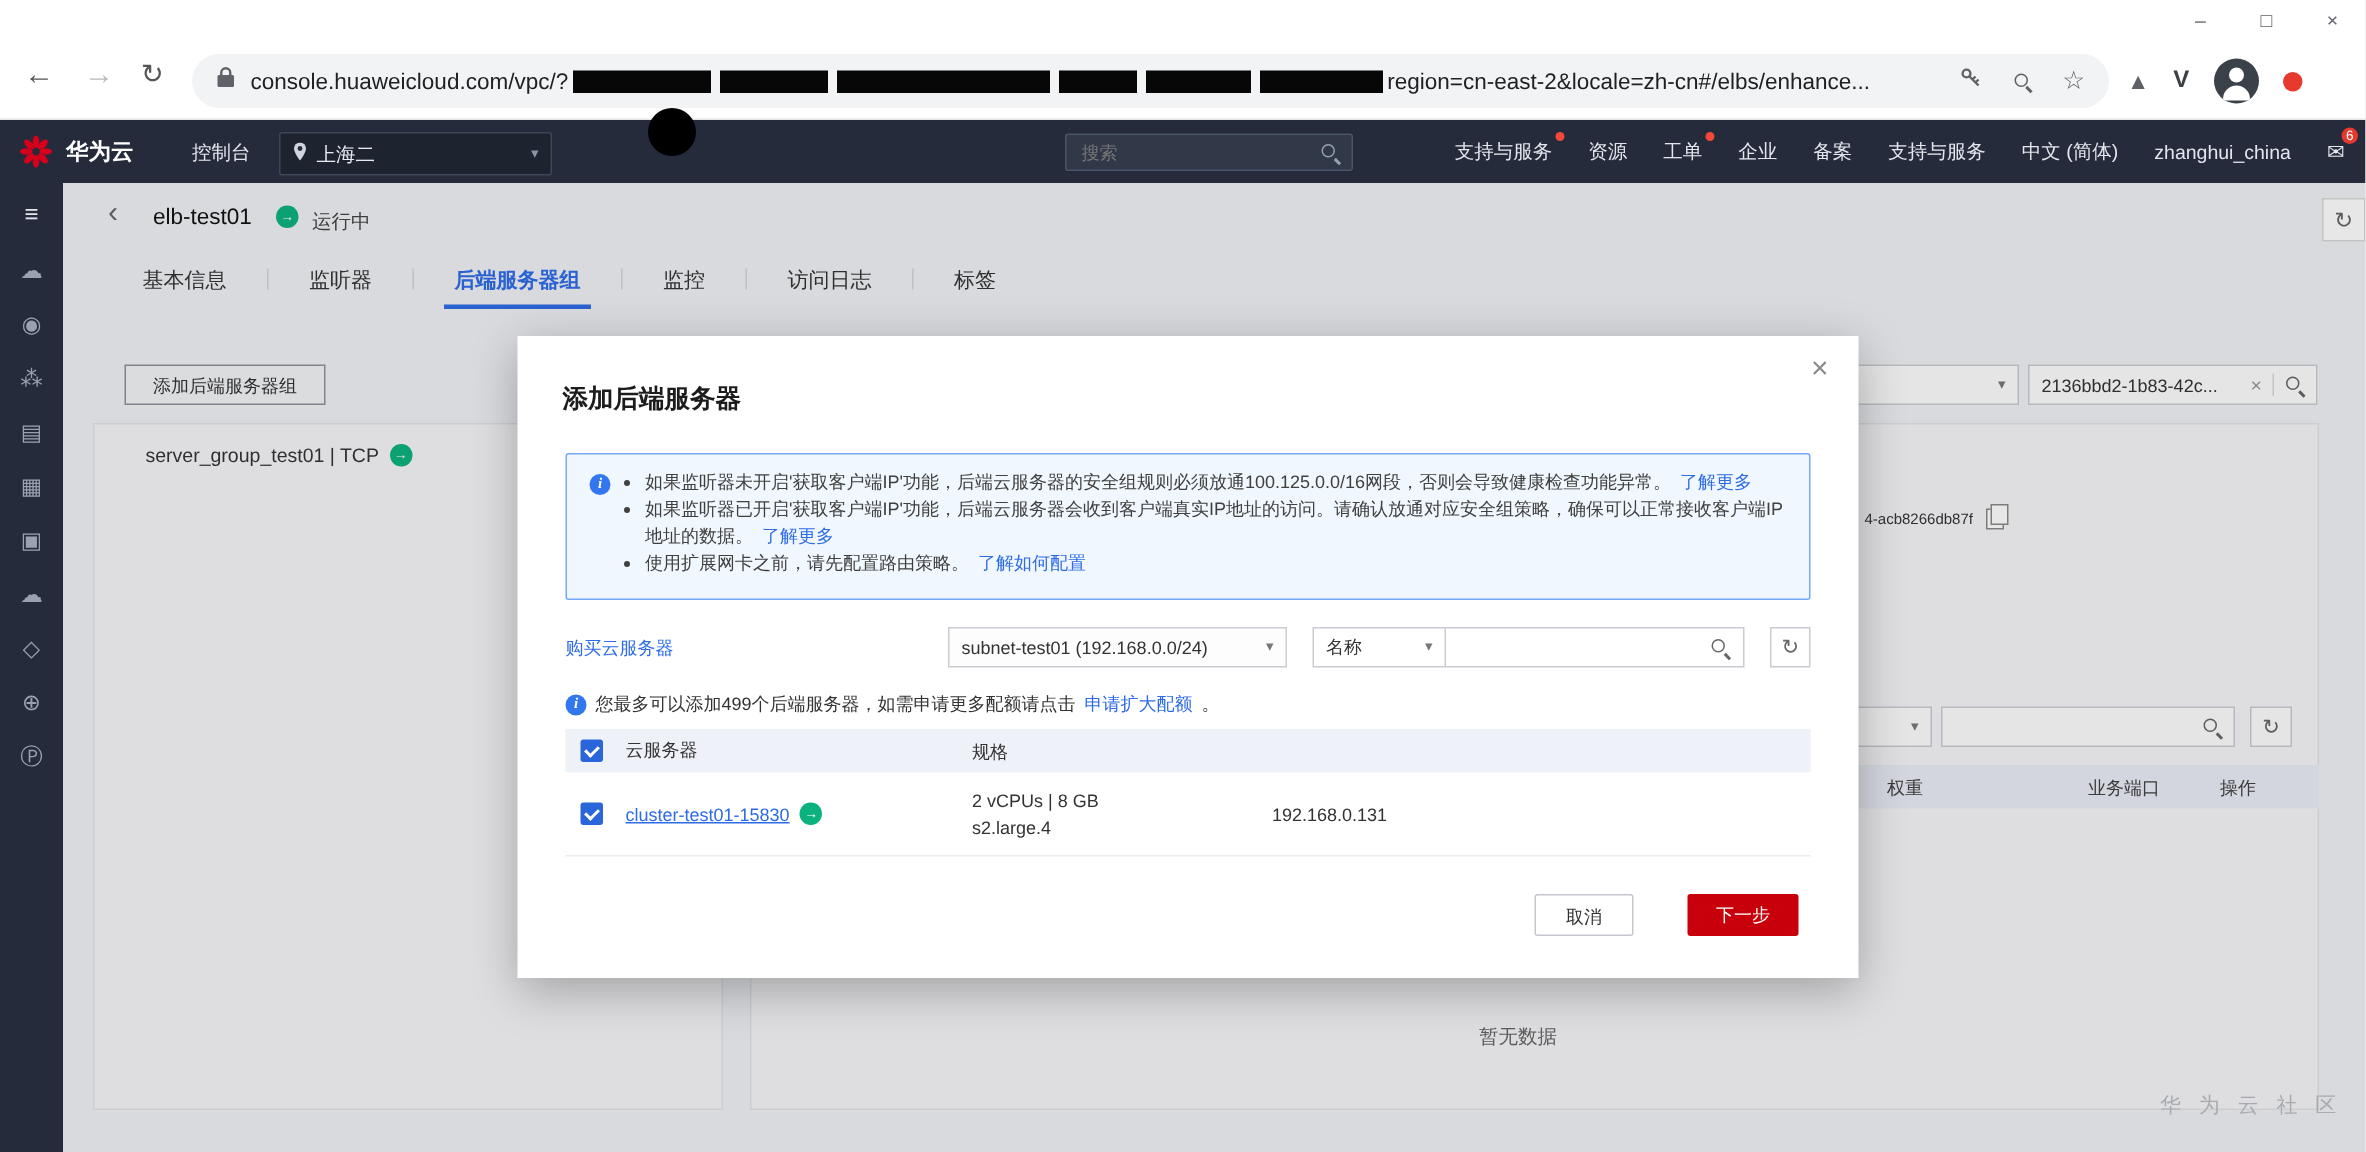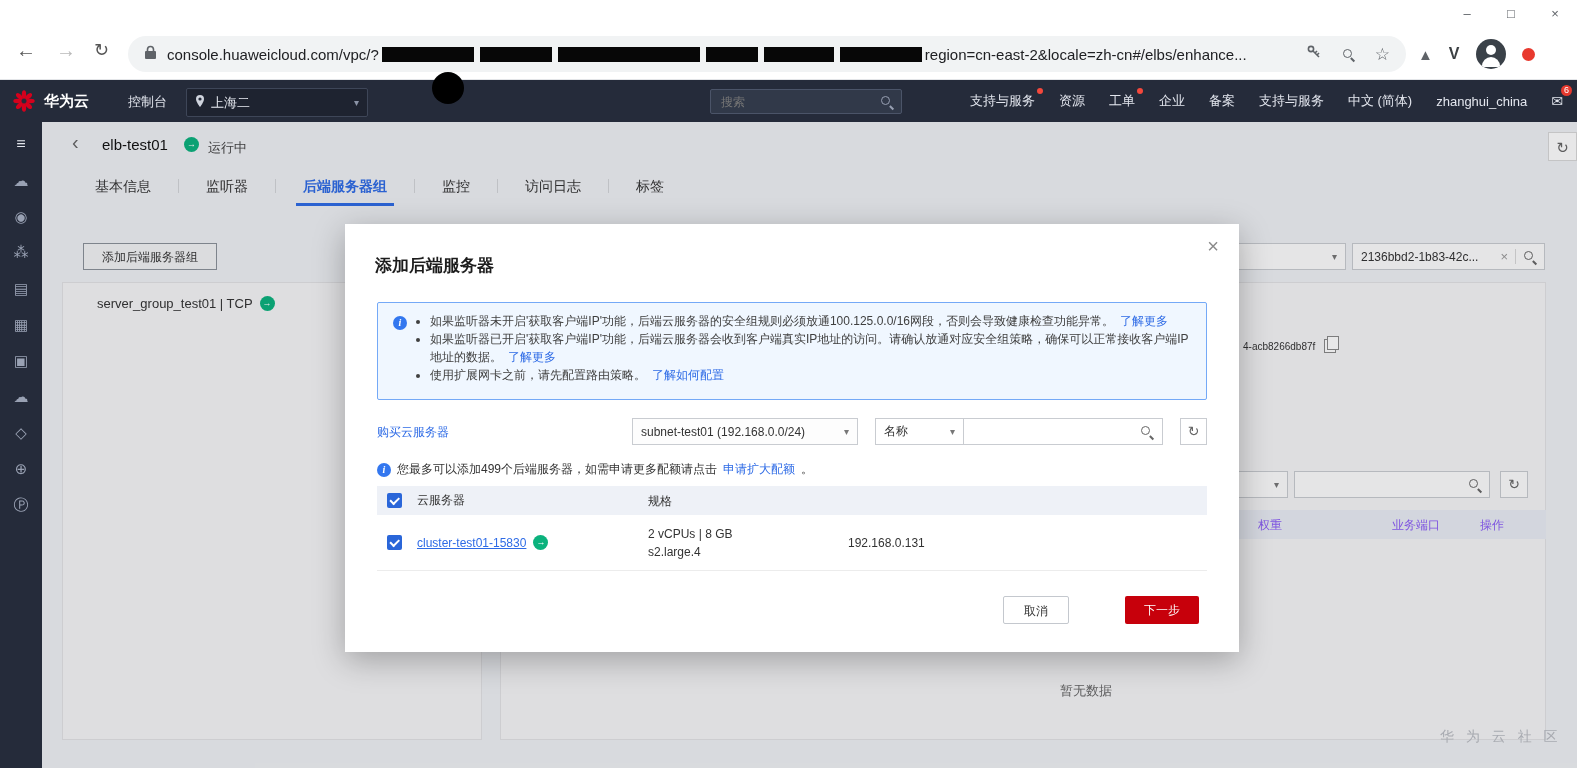--- a/index.html
+++ b/index.html
@@ -90,24 +90,24 @@
   .dd1{left:1108px;top:121px;width:196px;}
   .si1{left:1310px;top:121px;width:193px;}
   .si1 .clear{margin-left:auto;color:#999;font-size:13px;}
   .si1 .vline{width:1px;height:15px;background:#d8d8d8;margin:0 7px;}
   .id-line{left:1201px;top:217px;font-size:10px;color:#333;display:flex;align-items:center;gap:9px;}
   .dd2{left:1108px;top:349px;width:138px;}
   .si2{left:1252px;top:349px;width:196px;}
   .si2 .mag{margin-left:auto;color:#666;}
   .refresh2{left:1458px;top:349px;width:28px;height:27px;background:#fdfdfd;border:1px solid #c9ccd1;box-sizing:border-box;
             text-align:center;line-height:25px;color:#666;font-size:14px;}
-  .tbl-band{left:1058px;top:388px;width:446px;height:29px;background:#e9edf4;font-size:12px;color:#8b5cf6;}
+  .tbl-band{left:1058px;top:388px;width:446px;height:29px;background:#e9edf4;font-size:12px;color:#404040;}
   .tbl-band span{position:absolute;top:7px;}
   .bh1{left:158px;} .bh2{left:292px;} .bh3{left:380px;}
-  .empty{left:870px;top:560px;width:200px;text-align:right;font-size:13px;color:#666;}
+  .empty{left:870px;top:560px;width:200px;text-align:center;font-size:13px;color:#666;}
   .watermark{left:1398px;top:606px;font-size:14px;color:#b9bcc2;letter-spacing:4px;white-space:nowrap;}
 
   .dim{position:absolute;left:42px;top:122px;right:0;bottom:0;background:rgba(20,24,32,0.10);z-index:20;}
 
   
   .modal{position:absolute;left:345px;top:224px;width:894px;height:428px;background:#fff;z-index:30;
          box-shadow:0 8px 30px rgba(0,0,0,0.28);}
   .m-close{right:20px;top:12px;font-size:20px;color:#8a8a8a;line-height:1;}
   .m-title{left:30px;top:30px;font-size:17px;font-weight:bold;color:#1c1c1c;}
   .m-alert{left:32px;top:78px;width:830px;height:98px;background:#f0f7ff;border:1px solid #74a9f7;border-radius:2px;box-sizing:border-box;}
@@ -131,21 +131,21 @@
   .m-table{left:32px;top:262px;width:830px;}
   .mt-head{height:29px;background:#eef1f7;display:flex;align-items:center;font-size:12px;color:#333;}
   .mt-row{height:55px;display:flex;align-items:center;font-size:12px;color:#333;border-bottom:1px solid #ececec;}
   .c0{width:40px;padding-left:10px;box-sizing:border-box;display:flex;align-items:center;}
   .c1{width:231px;display:flex;align-items:center;gap:7px;}
   .c2{width:200px;line-height:18px;}
   .c3{flex:1;}
   .cb{width:15px;height:15px;background:#2a66d9;border-radius:2px;position:relative;display:inline-block;}
   .cb::after{content:"";position:absolute;left:3px;top:3.5px;width:7px;height:3.5px;border-left:2px solid #fff;border-bottom:2px solid #fff;transform:rotate(-45deg);}
   .row-link{color:#2e6be6;text-decoration:underline;cursor:pointer;}
-  .m-cancel{left:658px;top:372px;width:66px;height:28px;border:1px solid #c4c8ce;background:#fff;border-radius:2px;font-size:12px;
+  .m-cancel{left:678px;top:372px;width:66px;height:28px;border:1px solid #c4c8ce;background:#fff;border-radius:2px;font-size:12px;
             color:#333;text-align:center;line-height:28px;box-sizing:border-box;}
   .m-next{left:780px;top:372px;width:74px;height:28px;background:#c7000b;color:#fff;border-radius:2px;font-size:12px;
           text-align:center;line-height:28px;}
 </style>
 </head>
 <body>
 
 <div class="titlebar">
   <div class="win-controls">
     <div class="win-btn">–</div>

